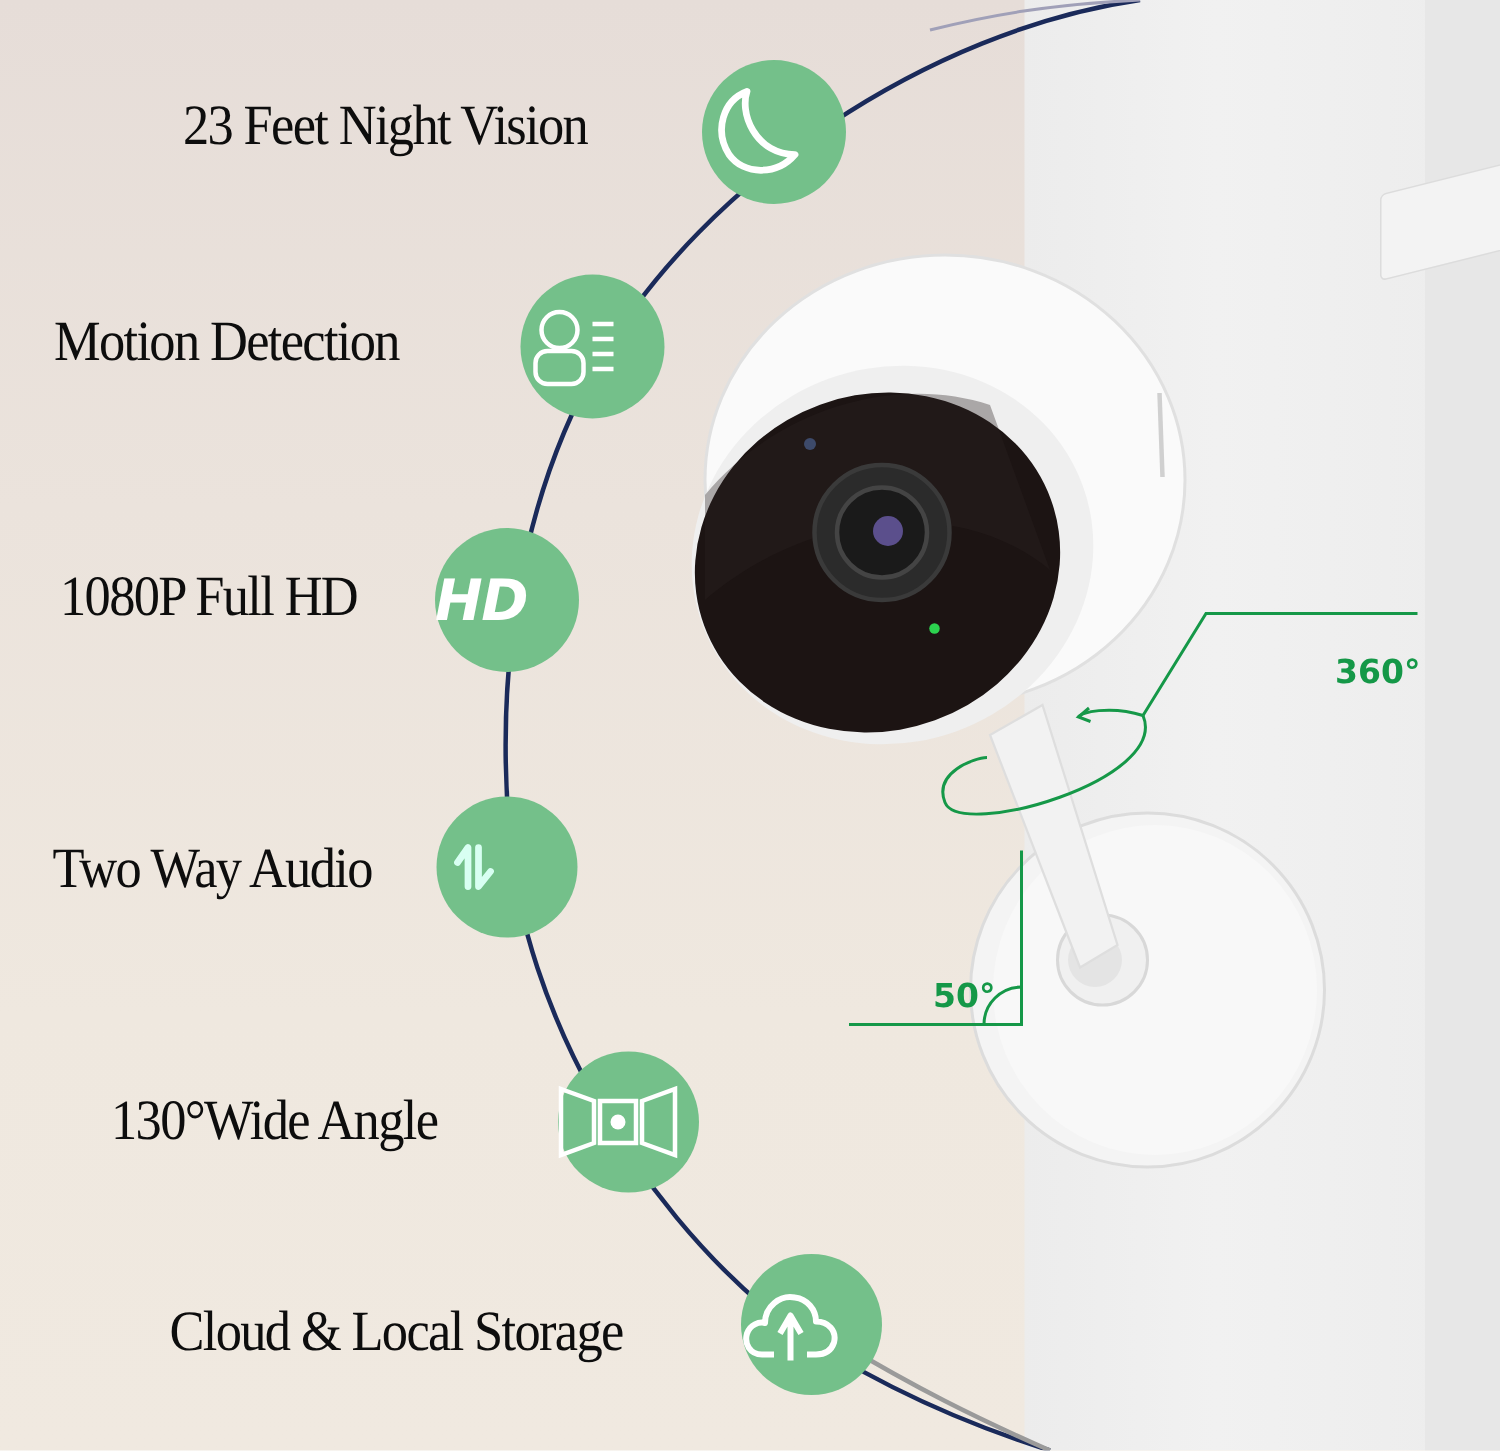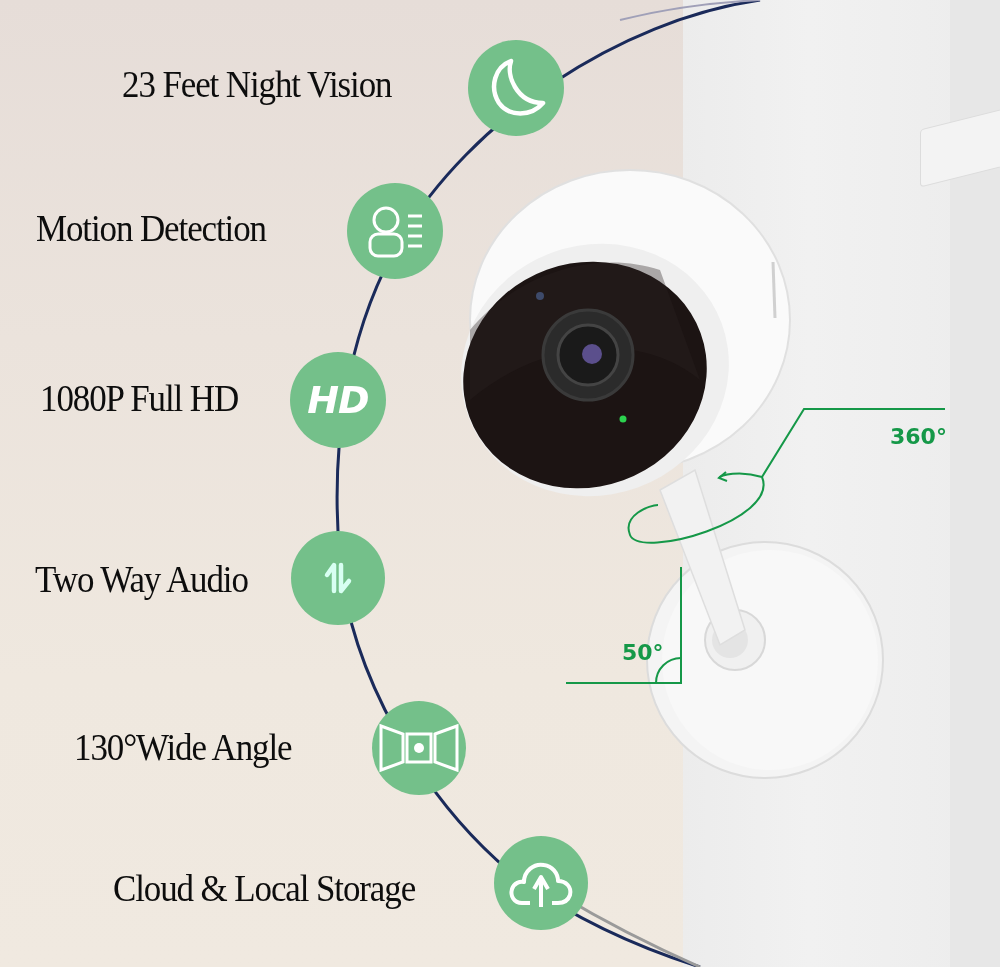--- a/index.html
+++ b/index.html
@@ -8,23 +8,23 @@
     font-family:"Liberation Serif","DejaVu Serif",serif;}
   .wall{position:absolute;left:683px;top:0;width:317px;height:967px;
     background:linear-gradient(90deg,#ececec 0%,#f1f1f1 40%,#ececec 100%);}
   .wall-edge{position:absolute;left:950px;top:0;width:50px;height:967px;background:#e7e7e7;}
   .bracket{position:absolute;left:920px;top:118px;width:90px;height:56px;background:#f3f3f3;
     border:1px solid #dcdcdc;transform:skewY(-14deg);border-radius:4px;}
   svg.overlay{position:absolute;left:0;top:0;}
   .label{position:absolute;font-size:38px;color:#0d0d0d;white-space:nowrap;
     letter-spacing:-1.2px;transform:scaleX(0.92);transform-origin:left center;font-weight:400;}
   .badge{position:absolute;border-radius:50%;background:#74c08a;display:flex;
-    align-items:center;justify-content:center;}
+    align-items:center;justify-content:flex-start;}
   .deg{position:absolute;font-family:"DejaVu Sans","Liberation Sans",sans-serif;
-    font-weight:bold;color:#159848;font-size:22px;}
+    font-weight:bold;color:#159848;font-size:22px;margin-top:12px;}
 </style>
 </head>
 <body>
 
 <div class="wall"></div>
 <div class="wall-edge"></div>
 <div class="bracket"></div>
 
 <svg class="overlay" width="1000" height="967" viewBox="0 0 1000 967">
 

